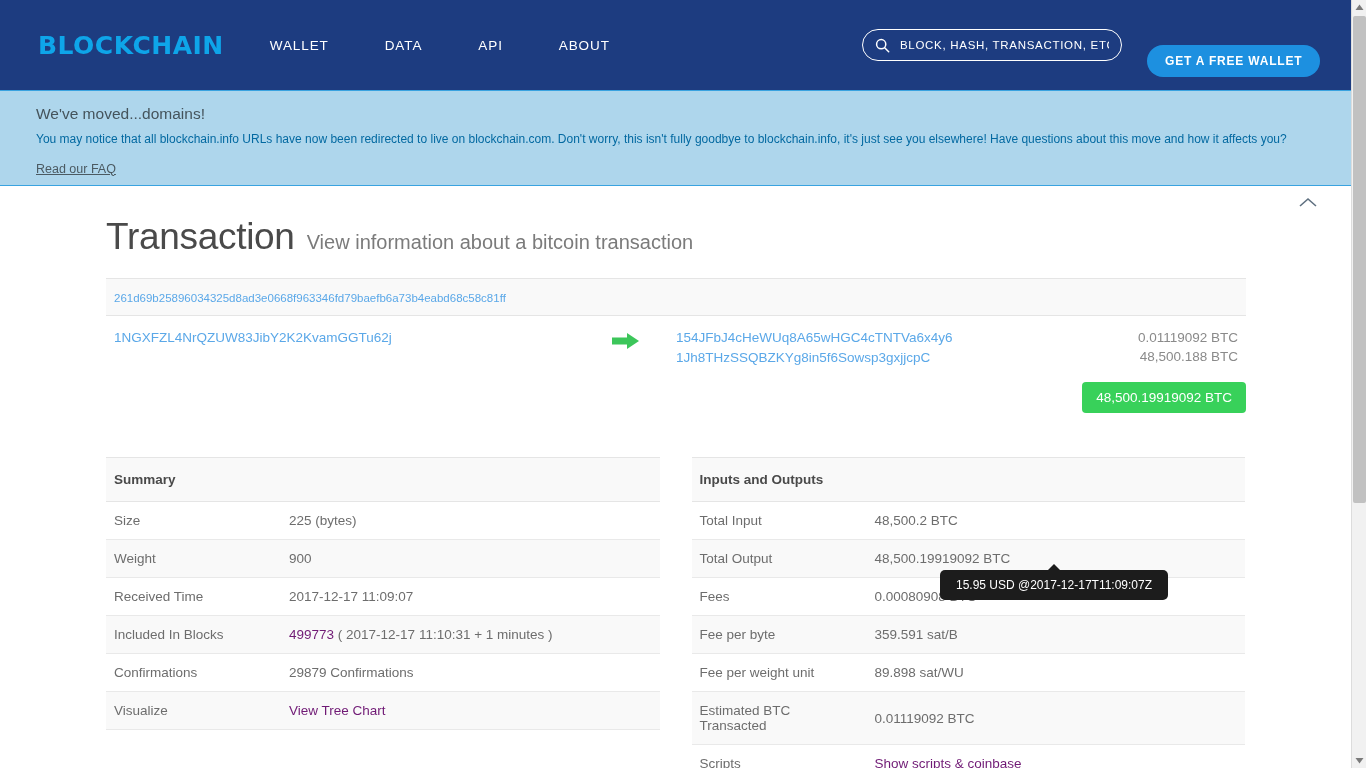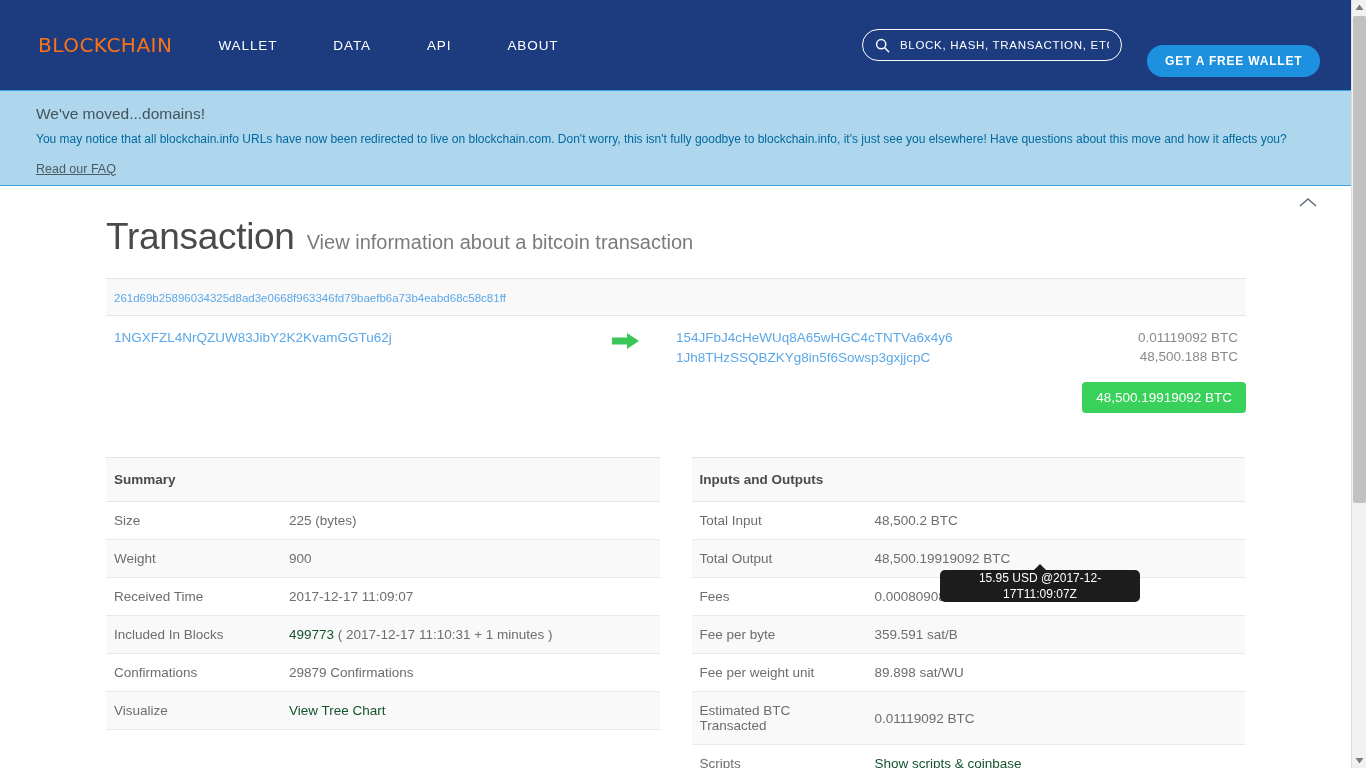--- a/index.html
+++ b/index.html
@@ -21,23 +21,23 @@
   
   .topnav {
     height: 90px;
     background: #1d3c80;
     display: flex;
     align-items: center;
     padding: 0 0 0 38px;
     position: relative;
   }
   .brand {
-    color: #f97316;
-    font-size: 20px;
-    font-weight: normal;
+    color: #0ea5e9;
+    font-size: 25px;
+    font-weight: bold;
     letter-spacing: 0.5px;
     font-family: "DejaVu Sans", sans-serif;
     margin-right: 46px;
     white-space: nowrap;
   }
   .navlinks {
     display: flex;
     align-items: center;
   }
   .navlink {
@@ -252,35 +252,35 @@
   }
   .tbl td {
     font-size: 13.5px;
     color: #6d6d6d;
     padding: 11px 8px;
     border-bottom: 1px solid #e9e9e9;
     vertical-align: middle;
   }
   .tbl tr.alt td { background: #f9f9f9; }
   .tbl td.k { width: 175px; }
-  .lnk { color: #14532d; text-decoration: none; cursor: pointer; }
+  .lnk { color: #701a75; text-decoration: none; cursor: pointer; }
 
   
   .tooltip {
     position: absolute;
     left: 940px;
     top: 570px;
-    width: 200px;
+    width: 228px;
     background: #1c1c1c;
     color: #ffffff;
     font-size: 12px;
     line-height: 16px;
     text-align: center;
     border-radius: 5px;
-    padding: 0 8px;
+    padding: 7px 8px;
     z-index: 50;
   }
   .tooltip:after {
     content: "";
     position: absolute;
     top: -6px; left: 50%;
     margin-left: -6px;
     border-left: 6px solid transparent;
     border-right: 6px solid transparent;
     border-bottom: 6px solid #1c1c1c;

